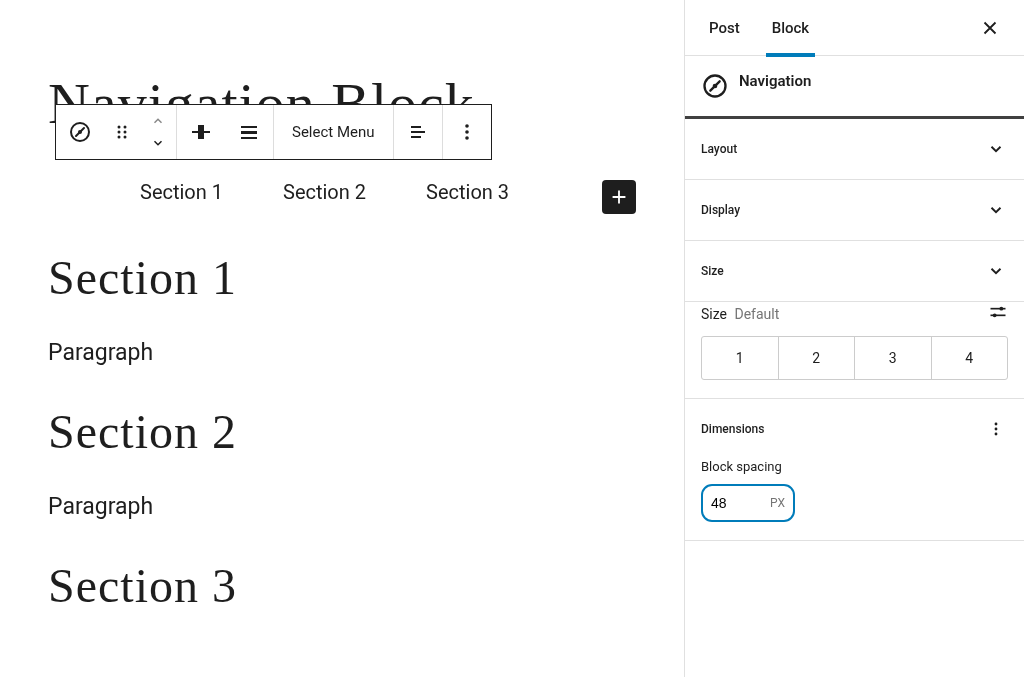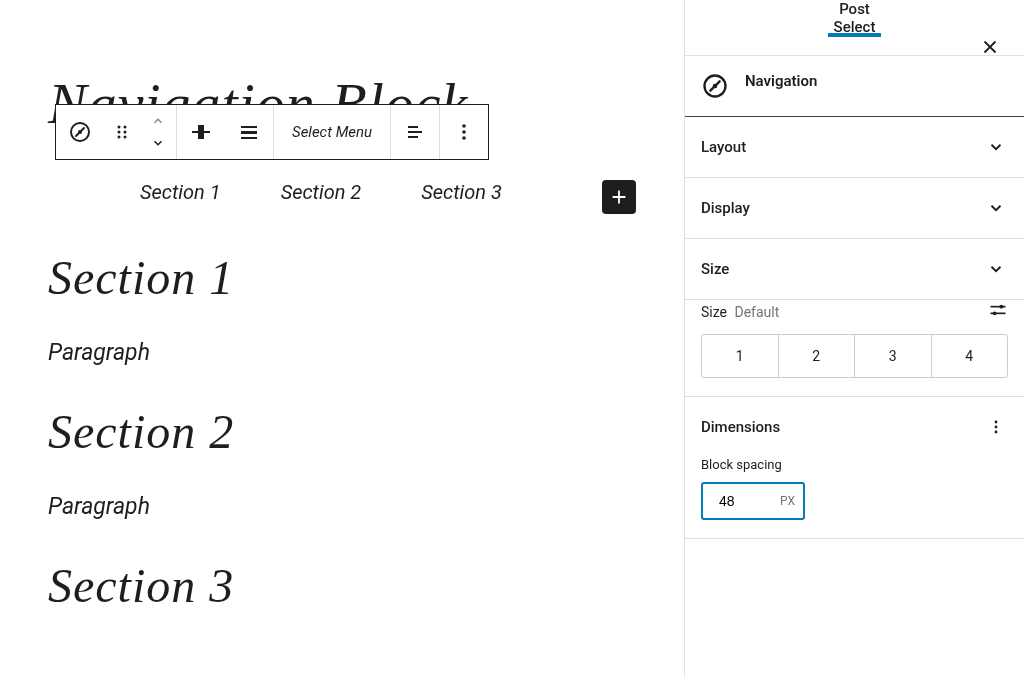--- a/index.html
+++ b/index.html
@@ -9,21 +9,20 @@
       color: #1e1e1e;
       width: 1024px;
       height: 677px;
       overflow: hidden;
       display: flex;
     }
     .editor-canvas {
       flex: 1;
       padding: 40px 48px;
       position: relative;
-      font-style: italic;
     }
     .page-title-bg {
       font-family: Georgia, "Times New Roman", serif;
       font-size: 58px;
       font-weight: 400;
       color: #1e1e1e;
       position: absolute;
       top: 70px;
       left: 48px;
       z-index: 0;
@@ -126,21 +125,20 @@
       border-left: 1px solid #e0e0e0;
       display: flex;
       flex-direction: column;
     }
     .sidebar-tabs {
       display: flex;
       align-items: center;
       height: 56px;
       border-bottom: 1px solid #e0e0e0;
       padding: 0 8px;
-      flex-direction: column;
     }
     .sidebar-tab {
       padding: 0 16px;
       height: 56px;
       display: flex;
       align-items: center;
       font-size: 15px;
       cursor: pointer;
       position: relative;
       font-weight: 500;
@@ -161,22 +159,22 @@
       height: 40px;
       display: flex;
       align-items: center;
       justify-content: center;
       cursor: pointer;
       margin-right: 6px;
     }
     .block-info {
       display: flex;
       padding: 16px;
-      border-bottom: 1px solid #404040;
-      gap: 16px;
+      border-bottom: 3px solid #404040;
+      gap: 10px;
     }
     .block-info-icon {
       width: 28px;
       height: 28px;
       display: flex;
       align-items: center;
       justify-content: center;
       flex-shrink: 0;
     }
     .block-info-text {
@@ -194,21 +192,21 @@
     }
     .panel {
       border-bottom: 1px solid #e0e0e0;
     }
     .panel-header {
       display: flex;
       align-items: center;
       justify-content: space-between;
       padding: 18px 16px;
       cursor: pointer;
-      font-size: 15px;
+      font-size: 12px;
       font-weight: 500;
     }
     .panel-header-action {
       width: 24px;
       height: 24px;
       display: flex;
       align-items: center;
       justify-content: center;
     }
     .typography-body {
@@ -246,27 +244,27 @@
     }
     .size-opt:last-child { border-right: none; }
     .dimensions-body {
       padding: 0 16px 18px;
     }
     .dim-label {
       font-size: 13px;
       margin-bottom: 10px;
     }
     .spacing-input {
-      width: 104px;
+      width: 94px;
       height: 38px;
       border: 2px solid #007cba;
-      border-radius: 3px;
-      display: flex;
-      align-items: center;
-      padding: 0 16px;
+      border-radius: 11px;
+      display: flex;
+      align-items: center;
+      padding: 0 8px;
       position: relative;
     }
     .spacing-input input {
       border: none;
       outline: none;
       width: 44px;
       font-size: 14px;
     }
     .spacing-unit {
       font-size: 12px;
@@ -370,21 +368,21 @@
     <p class="paragraph-text">Paragraph</p>
     <h2 class="section-heading">Section 2</h2>
     <p class="paragraph-text">Paragraph</p>
     <h2 class="section-heading">Section 3</h2>
   </div>
 </div>
 
 <div class="sidebar">
   <div class="sidebar-tabs">
     <div class="sidebar-tab">Post</div>
-    <div class="sidebar-tab active">Select</div>
+    <div class="sidebar-tab active">Block</div>
     <div class="close-btn">
       <svg width="22" height="22" viewBox="0 0 24 24" fill="none" stroke="currentColor" stroke-width="2">
           <path d="M6 6l12 12M18 6L6 18"></path>
         </svg>
     </div>
   </div>
 
   <div class="block-info">
     <div class="block-info-icon">
       <svg viewBox="0 0 24 24" fill="none" stroke="currentColor" stroke-width="2">

